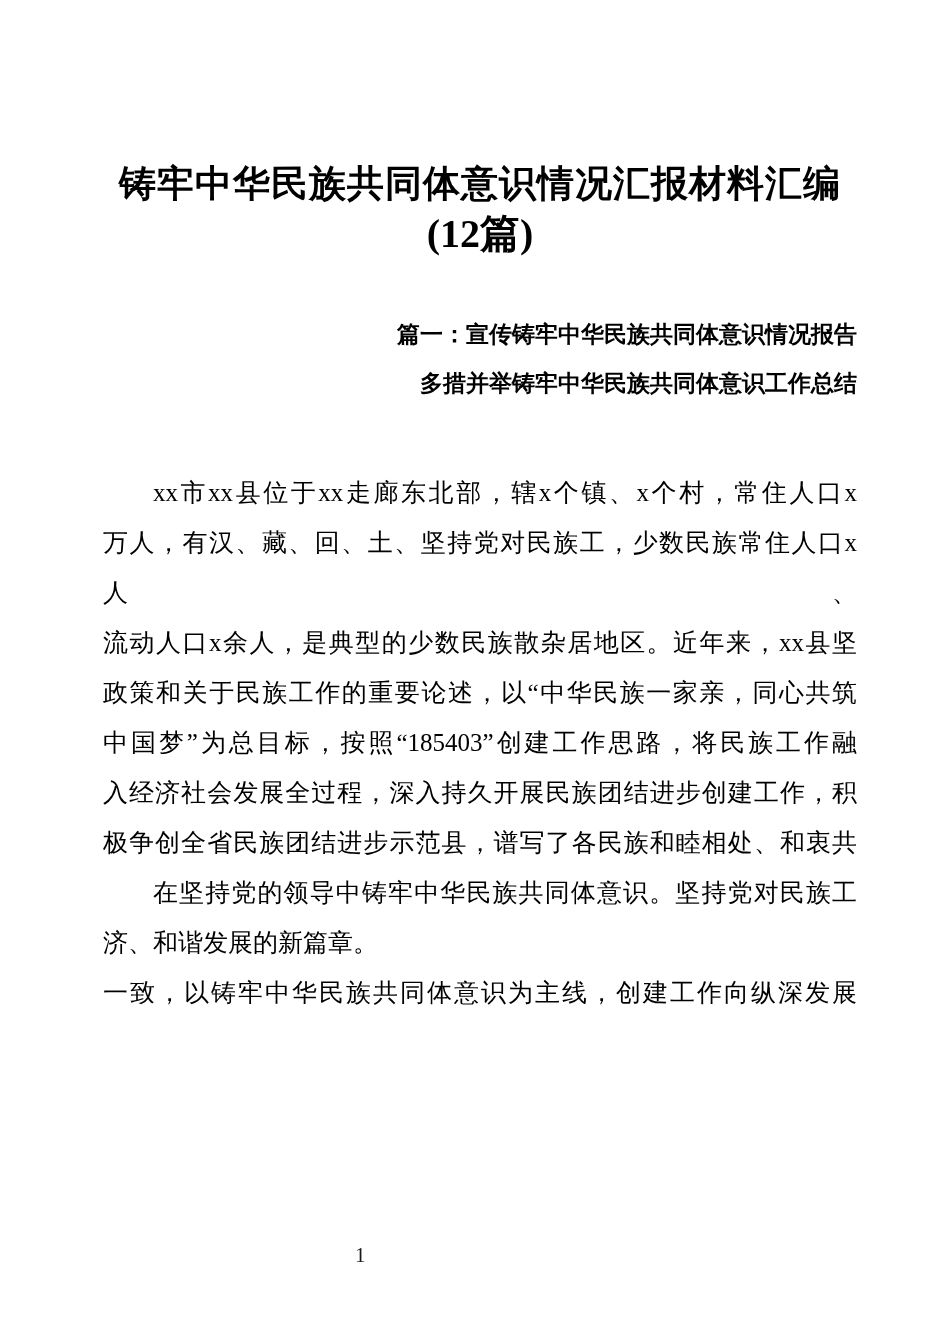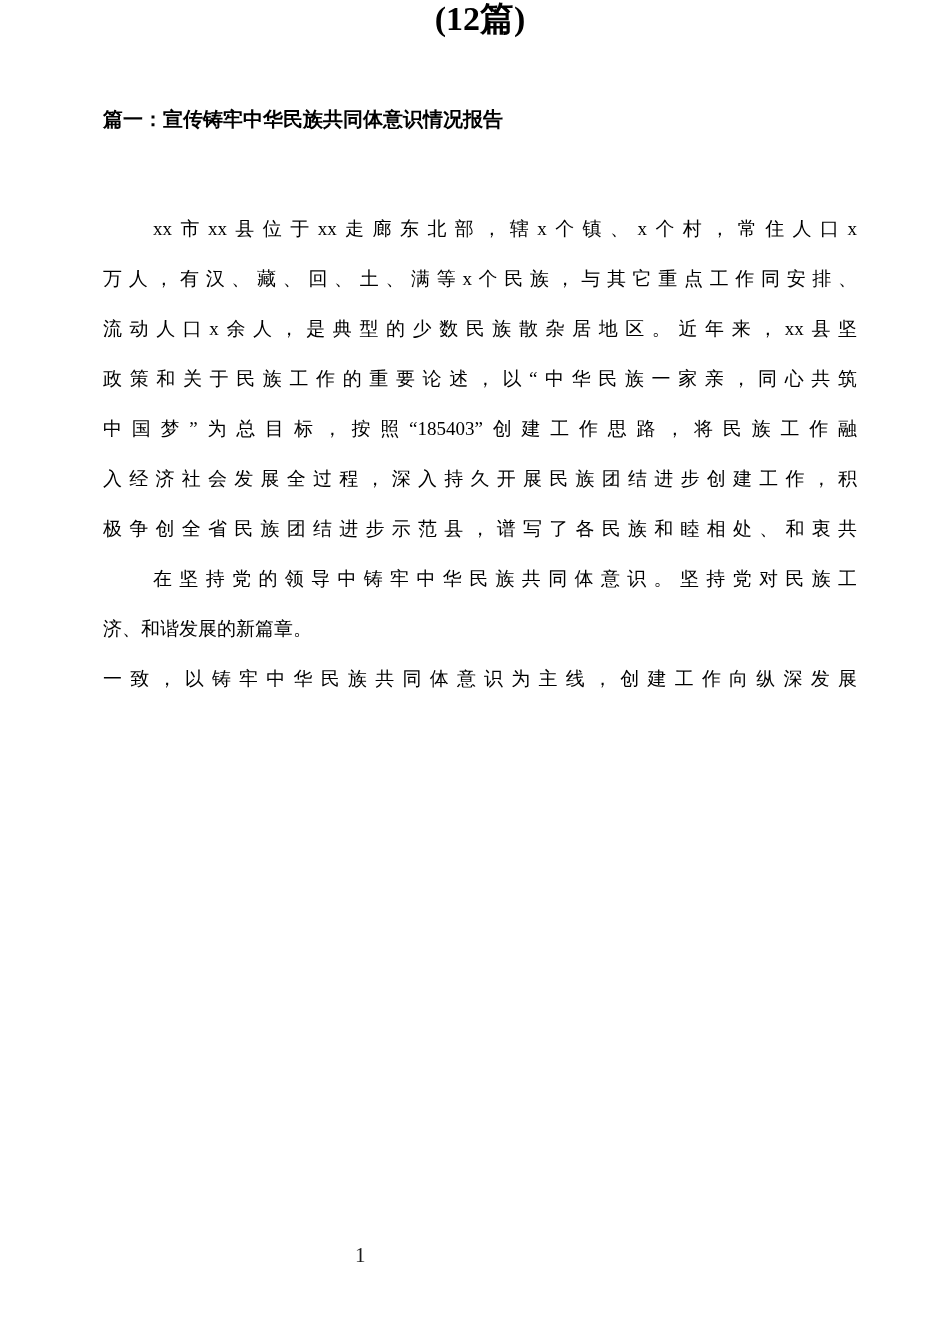--- a/index.html
+++ b/index.html
@@ -18,34 +18,34 @@
     overflow: hidden;
   }
   .doc-title { text-align: center; font-weight: 700; }
   .title-line1 {
     padding-top: 163px;
     font-size: 37px;
     line-height: 42px;
     letter-spacing: 1px;
   }
   .title-line2 {
-    margin-top: 0;
-    font-size: 34px;
+    margin-top: 10px;
+    font-size: 40px;
     line-height: 38px;
   }
   .section-heading {
     margin-top: 57px;
-    text-align: left;
+    text-align: right;
     font-weight: 700;
-    font-size: 20px;
+    font-size: 23px;
     line-height: 49px;
   }
   .doc-body {
     margin-top: 60px;
-    font-size: 19px;
+    font-size: 25px;
     line-height: 50px;
   }
   .ln {
     text-align: justify;
     text-align-last: justify;
     text-justify: inter-ideograph;
   }
   .ln.indent { text-indent: 50px; }
   .ln.para-end {
     text-align: left;
@@ -59,30 +59,32 @@
     line-height: 24px;
     color: #1a1a1a;
   }
 </style>
 </head>
 <body>
 
 <div class="page">
 
   <div class="doc-title">
+    <div class="title-line1">铸牢中华民族共同体意识情况汇报材料汇编</div>
     <div class="title-line2">(12篇)</div>
   </div>
 
   <div class="section-heading">
     <div>篇一：宣传铸牢中华民族共同体意识情况报告</div>
+    <div>多措并举铸牢中华民族共同体意识工作总结</div>
   </div>
 
   <div class="doc-body">
     <div class="ln indent">xx市xx县位于xx走廊东北部，辖x个镇、x个村，常住人口x</div>
-    <div class="ln">万人，有汉、藏、回、土、满等x个民族，与其它重点工作同安排、</div>
+    <div class="ln">万人，有汉、藏、回、土、坚持党对民族工，少数民族常住人口x人、</div>
     <div class="ln">流动人口x余人，是典型的少数民族散杂居地区。近年来，xx县坚</div>
     <div class="ln">政策和关于民族工作的重要论述，以“中华民族一家亲，同心共筑</div>
     <div class="ln">中国梦”为总目标，按照“185403”创建工作思路，将民族工作融</div>
     <div class="ln">入经济社会发展全过程，深入持久开展民族团结进步创建工作，积</div>
     <div class="ln">极争创全省民族团结进步示范县，谱写了各民族和睦相处、和衷共</div>
     <div class="ln indent">在坚持党的领导中铸牢中华民族共同体意识。坚持党对民族工</div>
     <div class="ln para-end">济、和谐发展的新篇章。</div>
     <div class="ln">一致，以铸牢中华民族共同体意识为主线，创建工作向纵深发展</div>
   </div>
 

